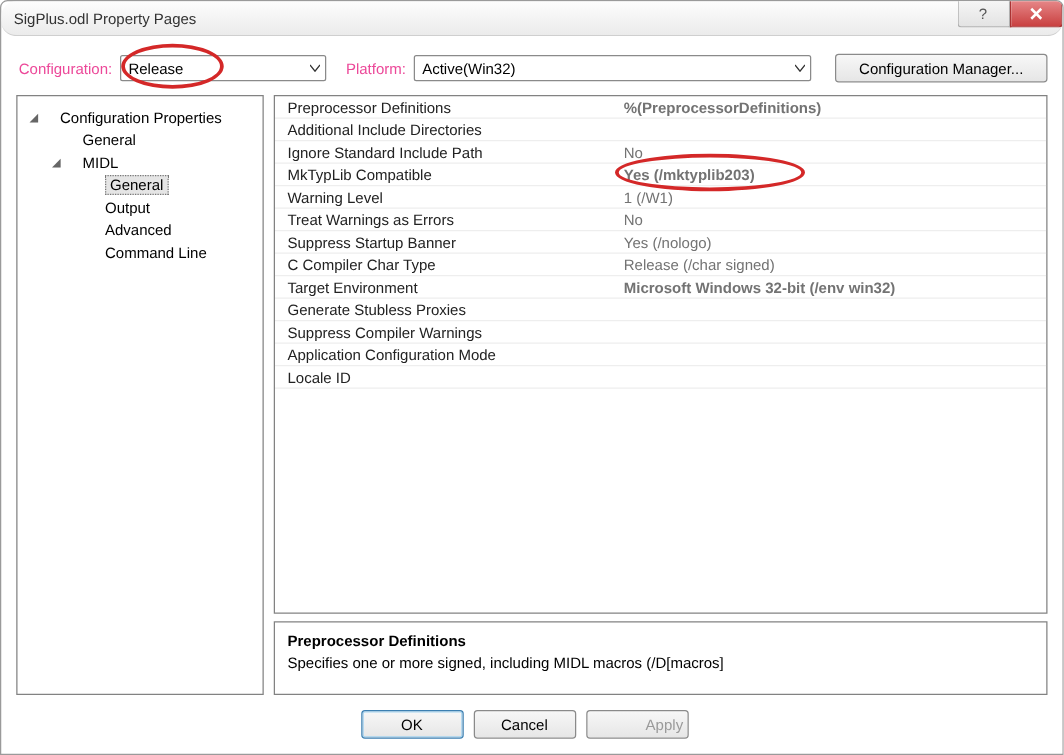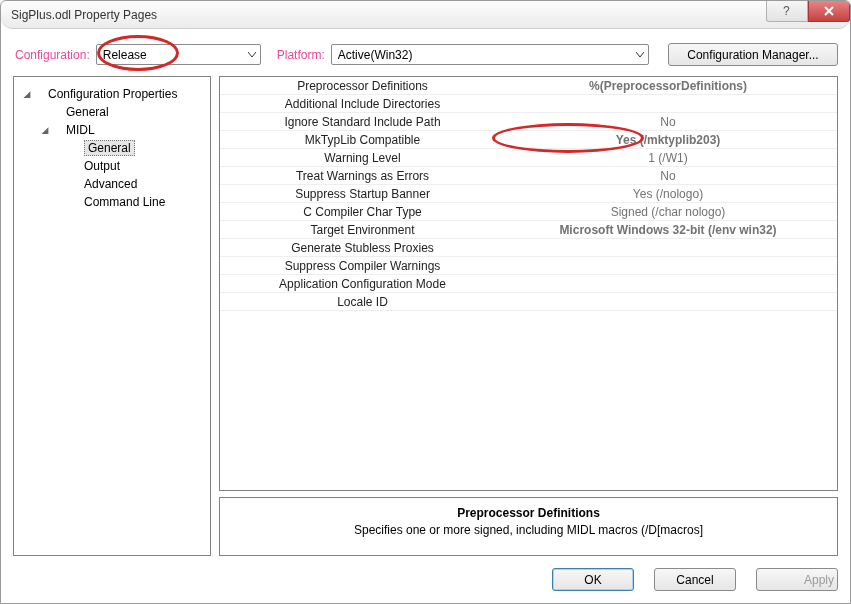--- a/index.html
+++ b/index.html
@@ -22,29 +22,29 @@
   .btn { height:23px; border:1px solid #8a8a8a; background:linear-gradient(#f7f7f7,#e6e6e6); border-radius:3px; padding:0 10px; display:flex; align-items:center; }
   .btn.cfgmgr { width:170px; justify-content:center;align-items:center; }
   .main { flex:1; display:flex; padding:0 12px 8px 12px; gap:8px; }
   .tree { width:198px; border:1px solid #828282; background:#fff; padding:8px 4px 0 6px; overflow:auto; }
   .tnode { display:flex; align-items:center; height:18px; padding-left:2px; }
   .tnode .exp { width:10px; display:inline-block; text-align:center; color:#666; font-size:9px; }
   .tnode .txt { margin-left:16px; }
   .tnode.l1 { padding-left:20px; }
   .tnode.l2 { padding-left:38px; }
   .tnode.sel .txt { background:#e5e5e5; border:1px dotted #777; padding:0 3px; }
-  .right { flex:1; display:flex; flex-direction:column; gap:6px;text-align:center; }
+  .right { flex:1; display:flex; flex-direction:column; gap:6px; }
   .grid { flex:1; border:1px solid #828282; background:#fff; overflow:auto; }
   .row { display:flex; height:18px; align-items:center; border-bottom:1px solid #eee; }
   .row .k { width:275px; padding-left:10px; color:#222; }
   .row .v { flex:1; padding-left:4px; color:#737373; }
   .row .v.bold { font-weight:bold; }
   .desc { border:1px solid #828282; background:#fff; padding:8px 10px 18px 10px; }
   .desc .t { font-weight:bold; margin-bottom:3px; }
-  .footer { display:flex; justify-content:flex-end; gap:20px; padding:4px 12px 12px 0; }
+  .footer { display:flex; justify-content:center; gap:8px; padding:4px 12px 12px 0; }
   .fbtn { width:82px; height:23px; border:1px solid #8a8a8a; background:linear-gradient(#f7f7f7,#e6e6e6); border-radius:3px; display:flex; align-items:center; justify-content:center; }
   .fbtn.ok { border:1px solid #3c7fb1; box-shadow:0 0 0 1px #a5d3f0 inset; }
   .fbtn.apply { color:#9a9a9a;padding-left:44px; }
   .circle { position:absolute; border:3px solid #d42828; border-radius:50%; pointer-events:none; }
   .rel { position:relative; }
   svg.chev { width:8px; height:8px; }
 </style>
 </head>
 <body>
 
@@ -145,21 +145,21 @@
           <div class="row">
             <div class="k">Treat Warnings as Errors</div>
             <div class="v">No</div>
           </div>
           <div class="row">
             <div class="k">Suppress Startup Banner</div>
             <div class="v">Yes (/nologo)</div>
           </div>
           <div class="row">
             <div class="k">C Compiler Char Type</div>
-            <div class="v">Signed (/char nologo)</div>
+            <div class="v">Release (/char signed)</div>
           </div>
           <div class="row">
             <div class="k">Target Environment</div>
             <div class="v bold">Microsoft Windows 32-bit (/env win32)</div>
           </div>
           <div class="row">
             <div class="k">Generate Stubless Proxies</div>
             <div class="v"></div>
           </div>
           <div class="row">

